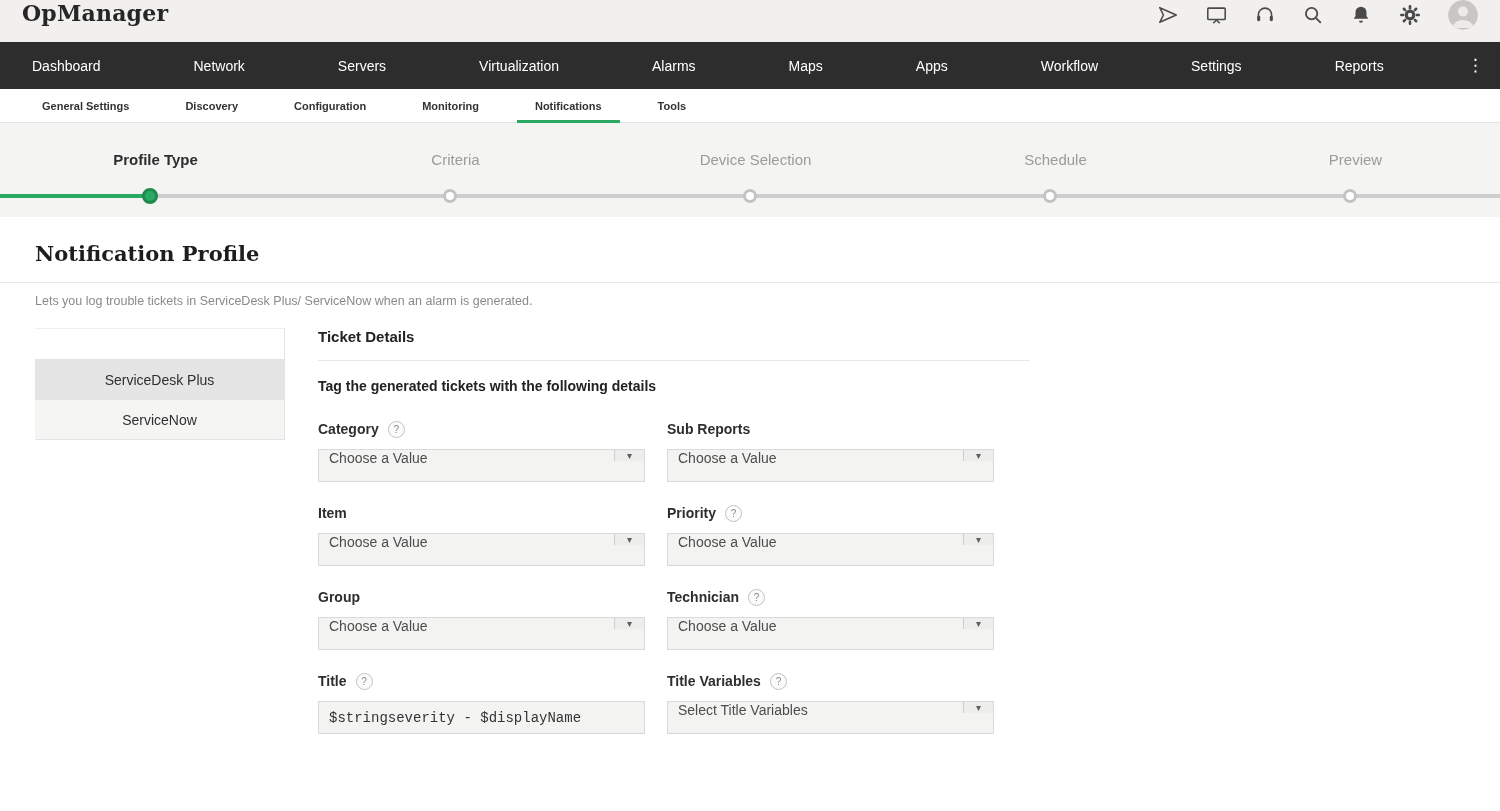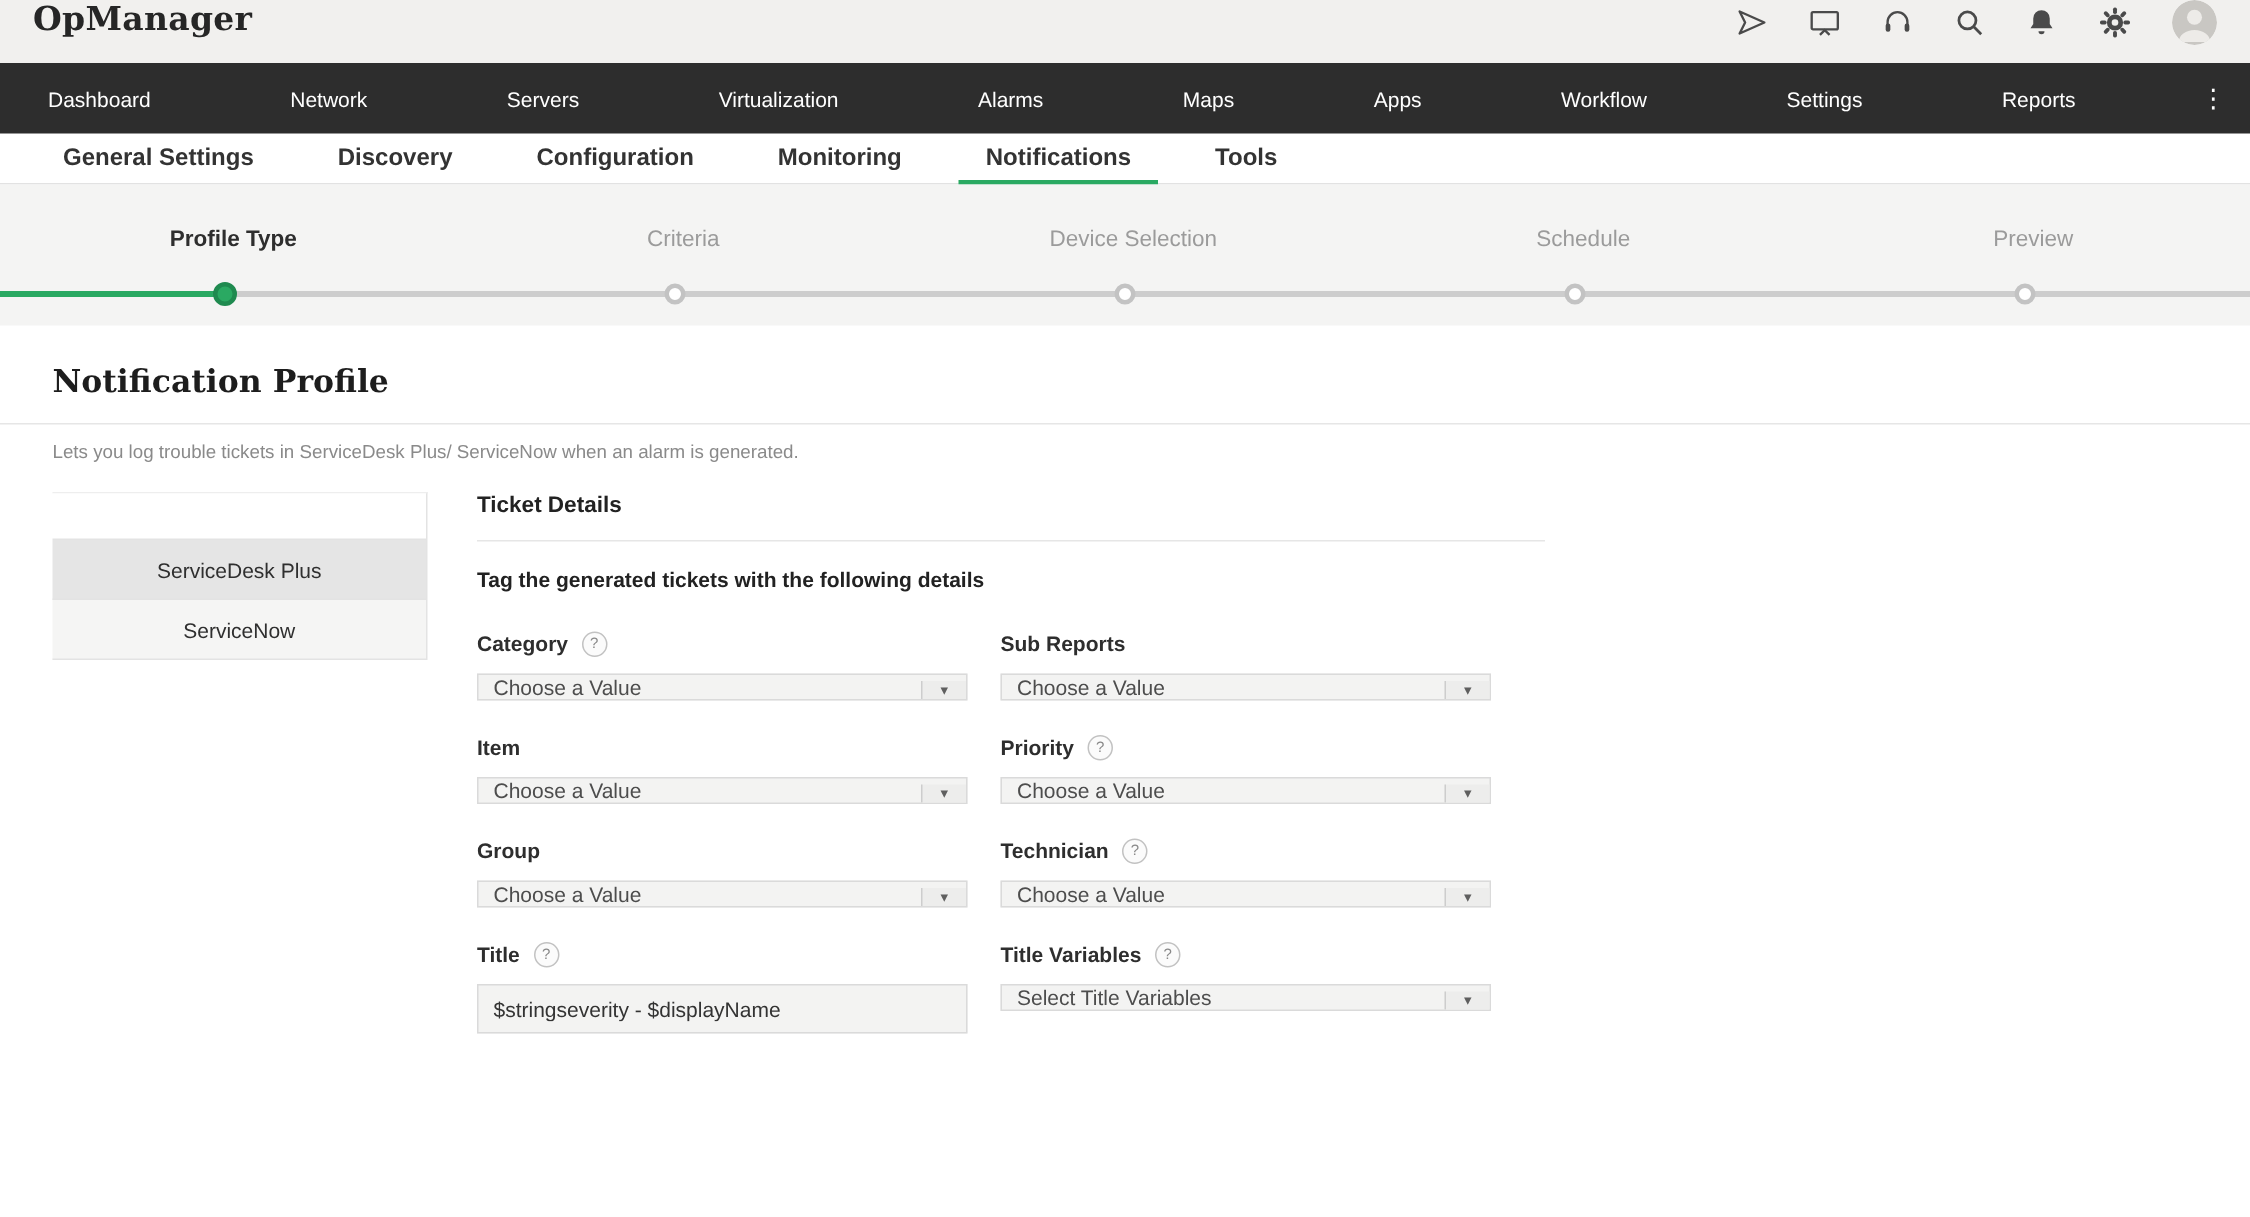--- a/index.html
+++ b/index.html
@@ -24,21 +24,21 @@
   .avatar-wrap{width:30px;height:30px;border-radius:50%;overflow:hidden;display:block;}
 
   
   .navbar{height:47px;background:var(--nav-bg);display:flex;align-items:stretch;padding-left:6px;position:relative;gap:41px;}
   .nav-item{color:#fff;font-size:14px;padding:0 26px;display:flex;align-items:center;cursor:pointer;white-space:nowrap;}
   .nav-kebab{position:absolute;right:8px;top:0;bottom:0;display:flex;align-items:center;
     color:#fff;font-size:17px;padding:0 8px;cursor:pointer;}
 
   
   .subnav{height:34px;background:#fff;border-bottom:1px solid #e2e2e2;display:flex;padding-left:14px;}
-  .subtab{font-size:16px;font-weight:700;color:#333;padding:0 28px;display:flex;align-items:center;
+  .subtab{font-size:11px;font-weight:700;color:#333;padding:0 28px;display:flex;align-items:center;
     position:relative;cursor:pointer;white-space:nowrap;}
   .subtab.active::after{content:"";position:absolute;left:10px;right:10px;bottom:-1px;height:3px;background:var(--accent);}
 
   
   .stepper{position:relative;height:94px;background:#f4f4f3;}
   .step-track{position:absolute;left:0;right:0;top:71px;height:4px;background:#cdcdcd;}
   .step-track-progress{position:absolute;left:0;top:71px;height:4px;width:10%;background:var(--accent);}
   .steps{display:flex;height:100%;position:relative;}
   .step{flex:1;position:relative;text-align:center;cursor:pointer;}
   .step-label{position:absolute;top:28px;left:11px;right:0;font-size:15px;color:#9b9b9b;}
@@ -65,29 +65,29 @@
   .section-title{font-size:15px;font-weight:700;color:#222;padding-bottom:15px;border-bottom:1px solid var(--line);}
   .section-sub{font-size:14px;font-weight:700;color:#222;margin-top:17px;}
 
   .fields-grid{margin-top:26px;display:grid;grid-template-columns:327px 327px;column-gap:58px;row-gap:31px;gap:22px;}
   .field-label-row{display:flex;align-items:center;margin-bottom:11px;height:18px;}
   .field-label{font-size:14px;font-weight:600;color:#2e2e2e;}
   .help-badge{width:17px;height:17px;border-radius:50%;border:1px solid #c2c2c2;background:#fbfbfb;
     color:#8a8a8a;font-size:10px;display:inline-flex;align-items:center;justify-content:center;
     margin-left:9px;cursor:pointer;}
 
-  .select{width:327px;height:18px;background:#f3f3f2;border:1px solid #dadada;display:flex;
-    align-items:flex-end;cursor:pointer;}
+  .select{width:327px;height:33px;background:#f3f3f2;border:1px solid #dadada;display:flex;
+    align-items:flex-start;cursor:pointer;}
   .select-value{flex:1;display:flex;align-items:center;padding:0 10px;font-size:14px;color:#4d4d4d;
     overflow:hidden;white-space:nowrap;}
   .select-arrow{width:30px;border-left:1px solid #cdcdcd;display:flex;align-items:center;justify-content:center;
     color:#5f5f5f;font-size:10px;background:#ededec;}
 
   .text-input{width:327px;height:33px;background:#f3f3f2;border:1px solid #dadada;padding:0 10px;
-    font-size:14px;color:#333;font-family:Liberation Sans, sans-serif;outline:none;}
+    font-size:14px;color:#333;font-family:Liberation Mono, monospace;outline:none;}
 </style>
 </head>
 <body>
 
 <div class="top-header">
   <div class="logo">OpManager</div>
   <div class="header-icons">
     <span class="hicon">
       <svg width="22" height="22" viewBox="0 0 24 24" fill="none" stroke="#4a4a4a" stroke-width="1.7" stroke-linejoin="round">
           <path d="M3 20 L21 12 L3 4 L7 12 Z"></path>

